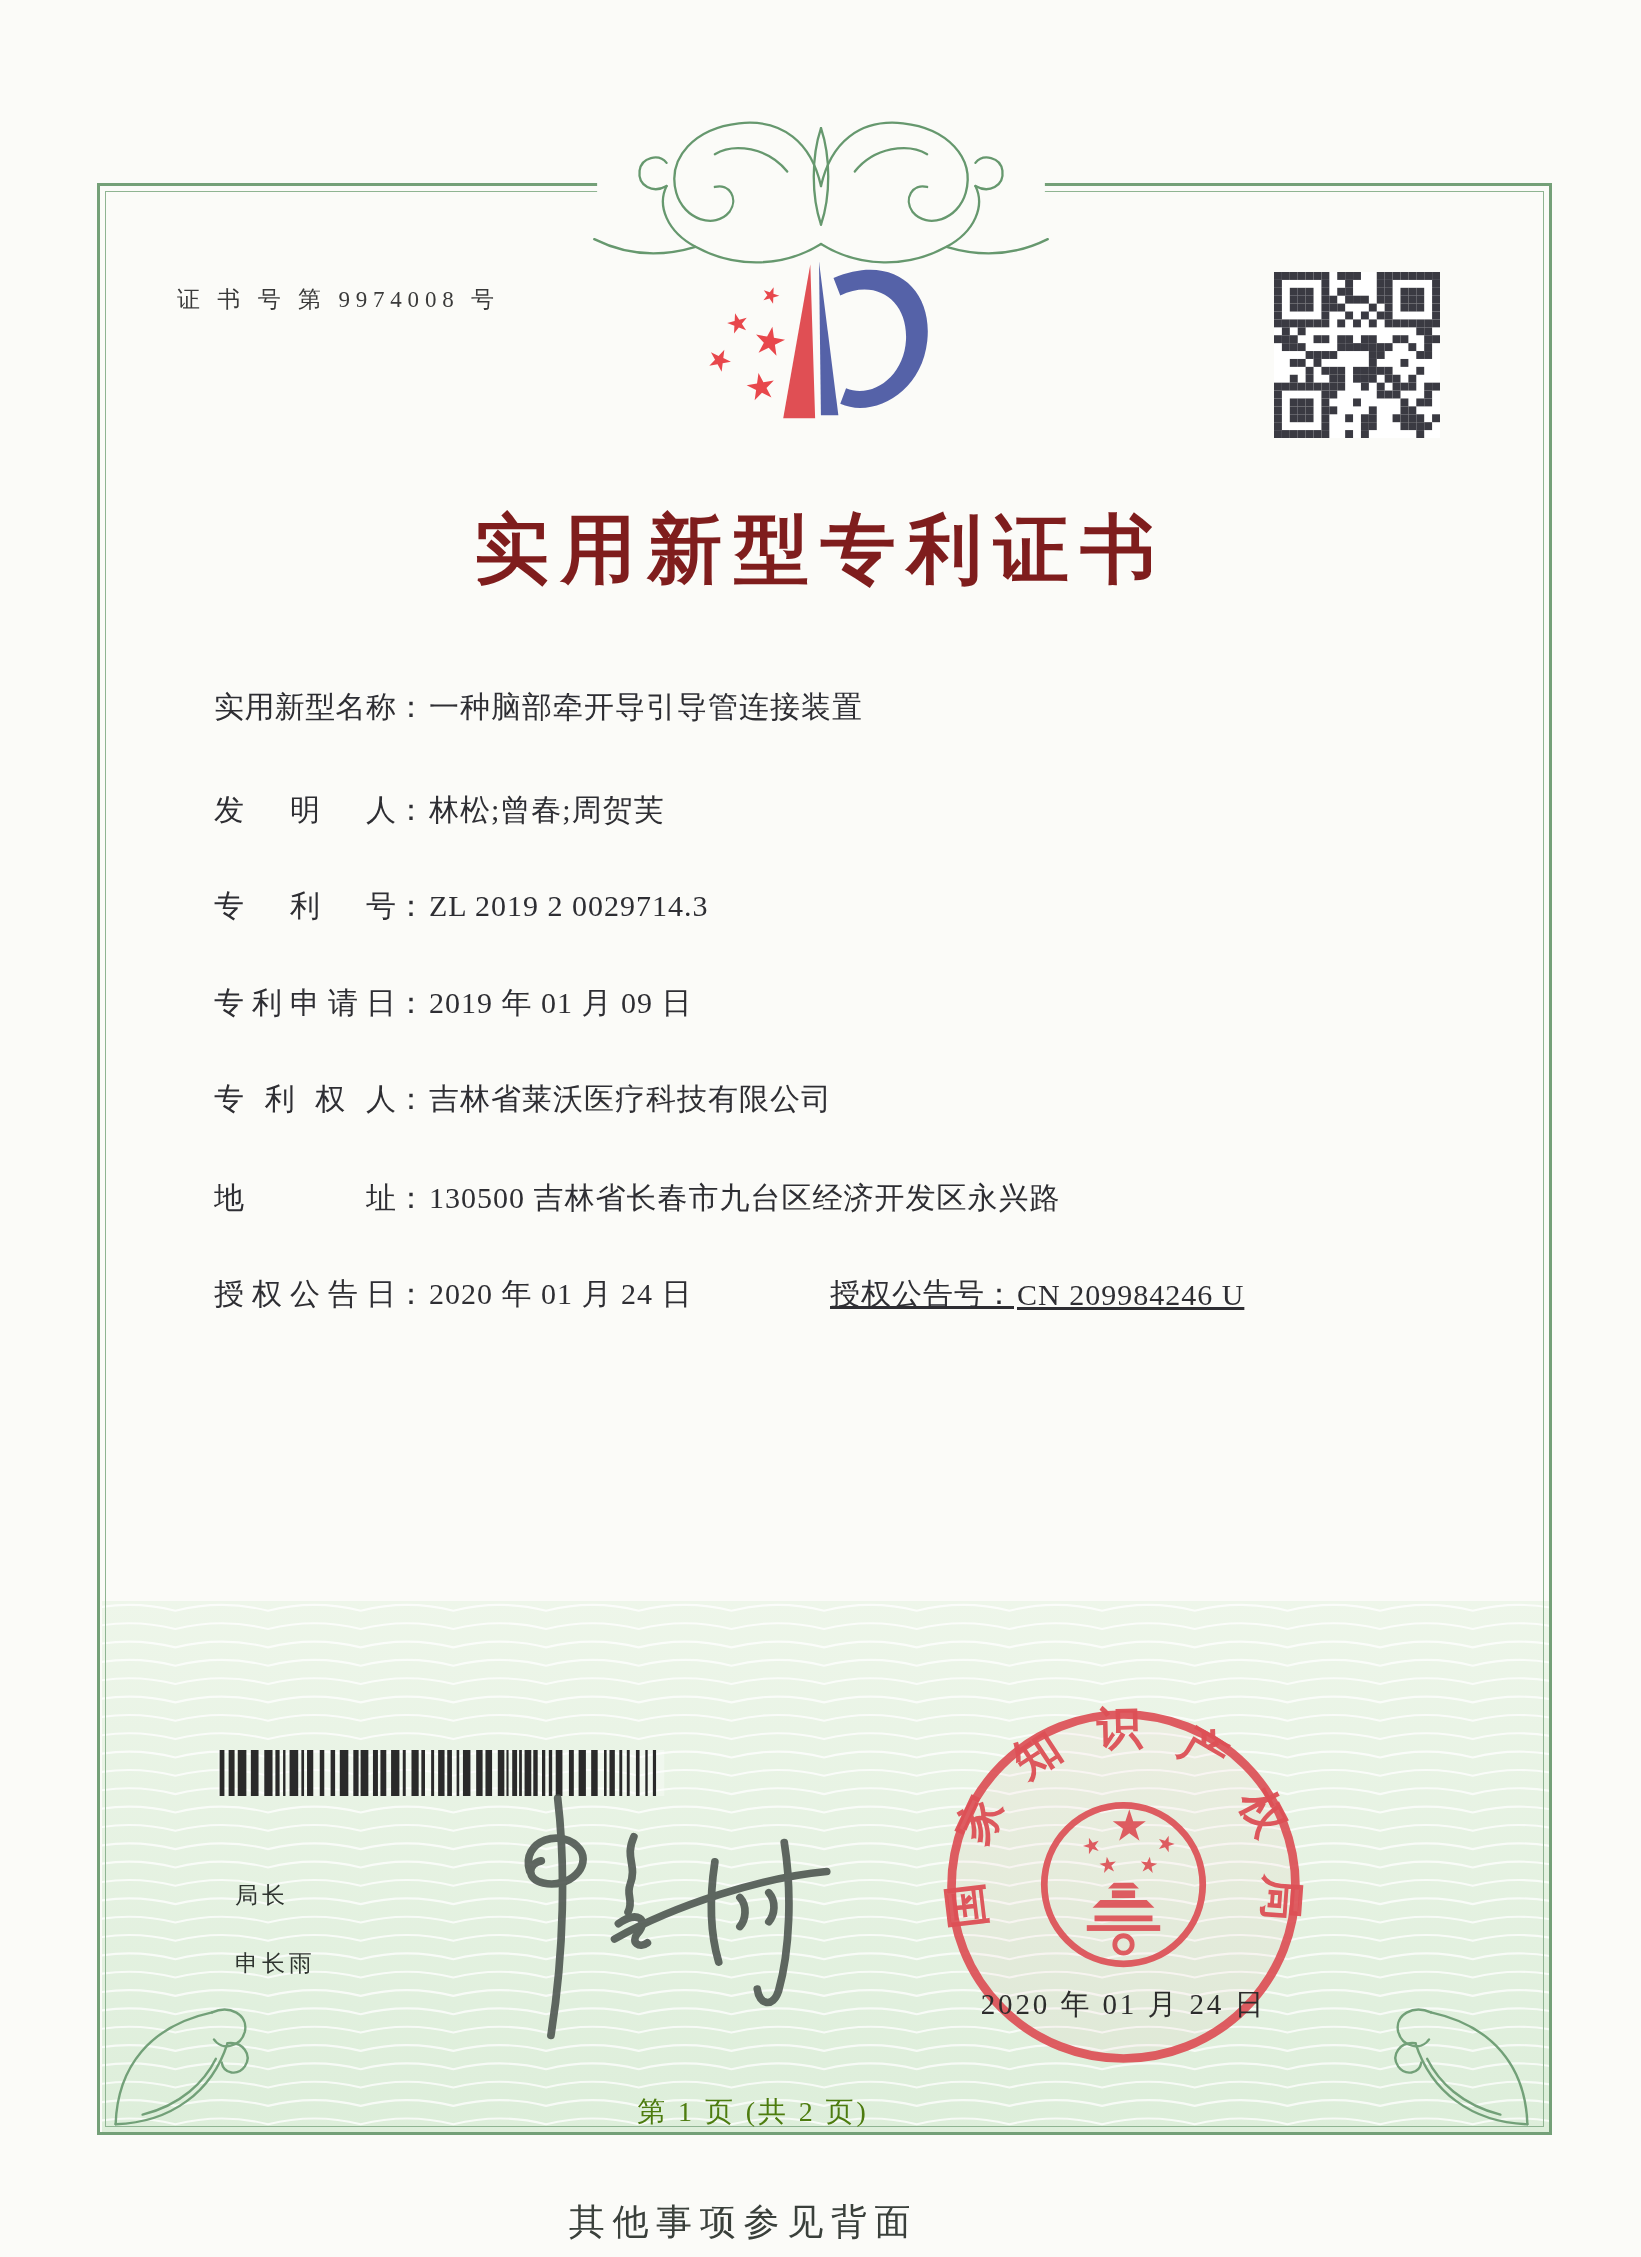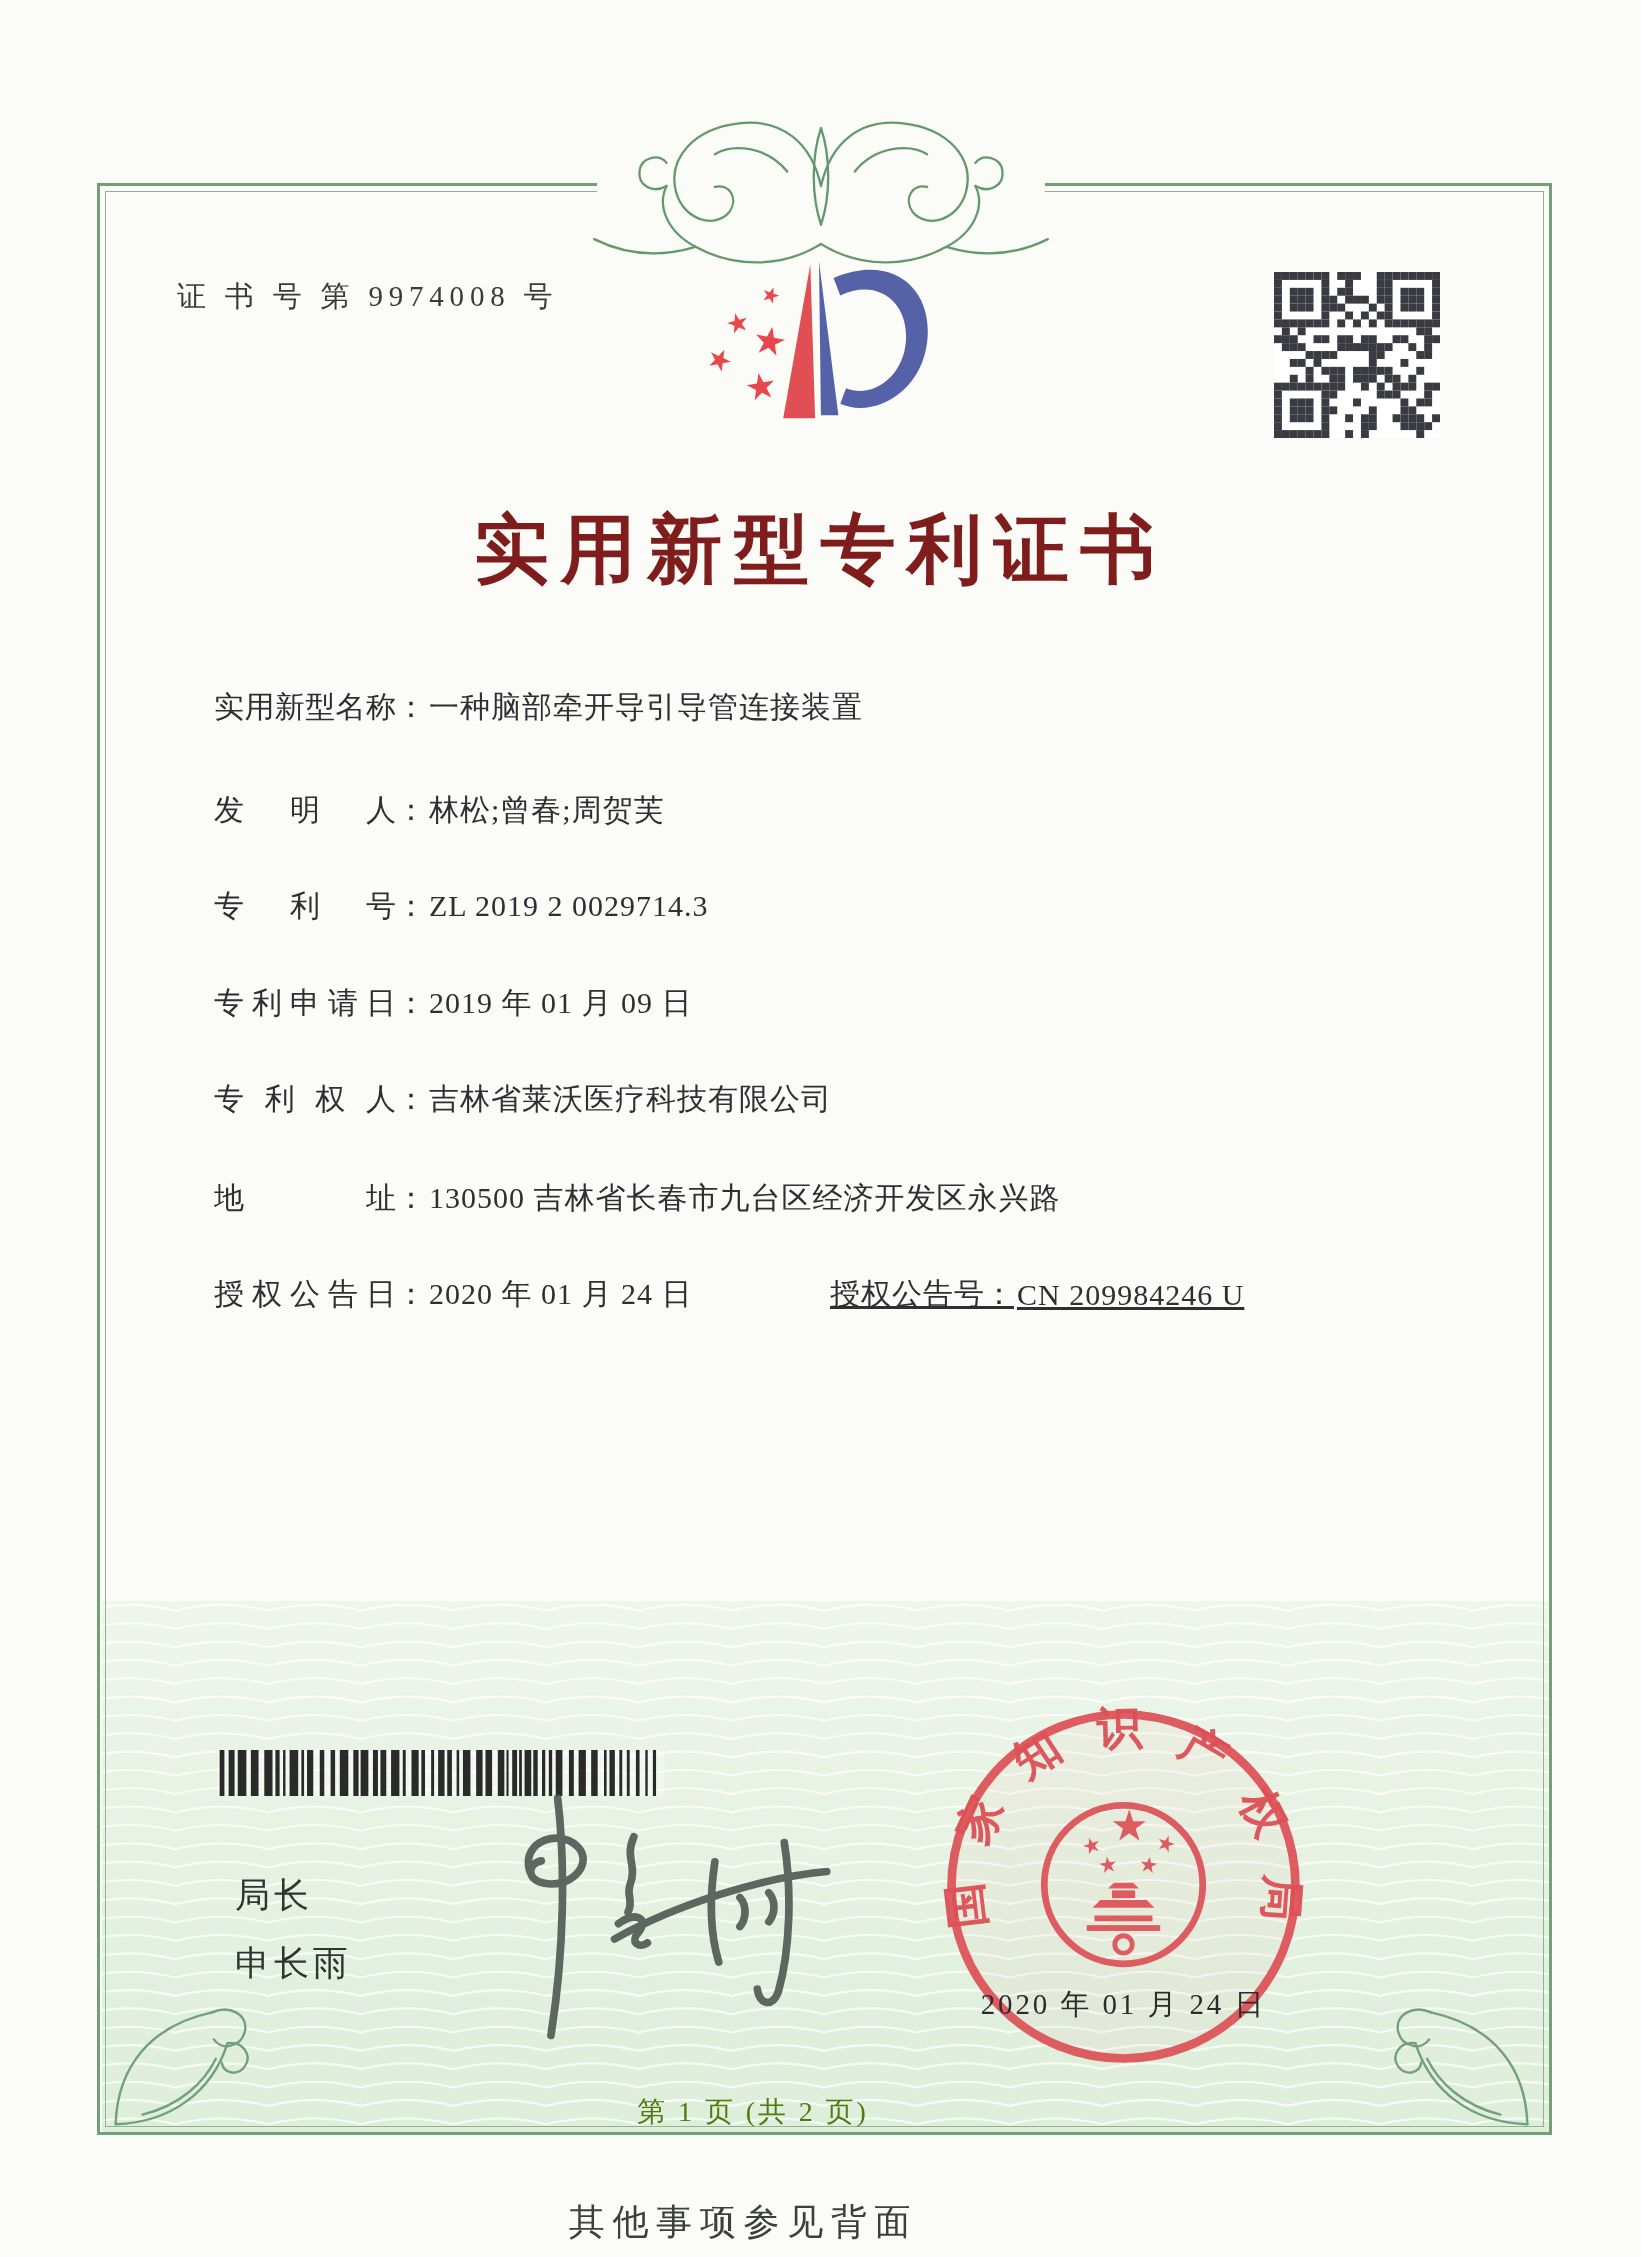--- a/index.html
+++ b/index.html
@@ -8,34 +8,34 @@
     background:#fbfbf8;overflow:hidden;
     font-family:"Liberation Serif","DejaVu Serif",serif;
     color:#2e2e33;
   }
   
   .frame{position:absolute;left:97px;top:183px;right:89px;bottom:122px;border:3.9px solid #74a078;}
   .frame-inner{position:absolute;inset:4.8px;border:1.9px solid #8fb492;}
   
   .waves{position:absolute;left:102px;top:1601px;width:1448px;height:531px;
          background:linear-gradient(#eef6ea,#ddeeda);}
-  .cert-no{position:absolute;left:177px;top:277px;font-size:29px;letter-spacing:5.8px;color:#3a3a3a;}
+  .cert-no{position:absolute;left:177px;top:284px;font-size:23px;letter-spacing:5.8px;color:#3a3a3a;}
   .title{position:absolute;left:0;top:500px;width:100%;margin:0;text-align:center;
          font-size:75px;font-weight:700;letter-spacing:11.6px;color:#7f1d1d;}
   .row{position:absolute;left:214px;right:145px;display:flex;align-items:baseline;
        font-size:30px;color:#2e2e33;white-space:nowrap;}
   .row .lbl{width:182px;display:inline-block;text-align:justify;text-align-last:justify;}
   .row .colon{width:33px;display:inline-block;}
   .row .val{letter-spacing:1px;}
   .pair2{position:absolute;left:616px;top:0;display:flex;align-items:center;text-decoration:underline;}
   .pair2 .lbl{width:154px;}
   .paras{position:absolute;left:214px;top:1347px;width:1255px;font-size:31px;
          line-height:72px;text-align:justify;color:#242428;}
   .paras p{margin:0;text-indent:62px;}
-  .officer{position:absolute;left:235px;top:1862px;font-size:35px;color:#2f3530;line-height:68px;}
+  .officer{position:absolute;left:235px;top:1862px;font-size:23px;color:#2f3530;line-height:68px;}
   .officer div{letter-spacing:3.9px;}
   .page-num{position:absolute;left:0;top:2093px;width:1506px;text-align:center;
             font-size:28px;color:#4d7c0f;letter-spacing:2.9px;}
   .back-note{position:absolute;left:0;top:2198px;width:1487px;text-align:center;
              font-size:36px;color:#3a403b;letter-spacing:7.7px;}
   .seal-date{position:absolute;left:938px;top:1985px;width:371px;text-align:center;
              font-size:29px;letter-spacing:2.9px;color:#2c2c2c;}
   svg{display:block;}
   .abs{position:absolute;}
 </style>

